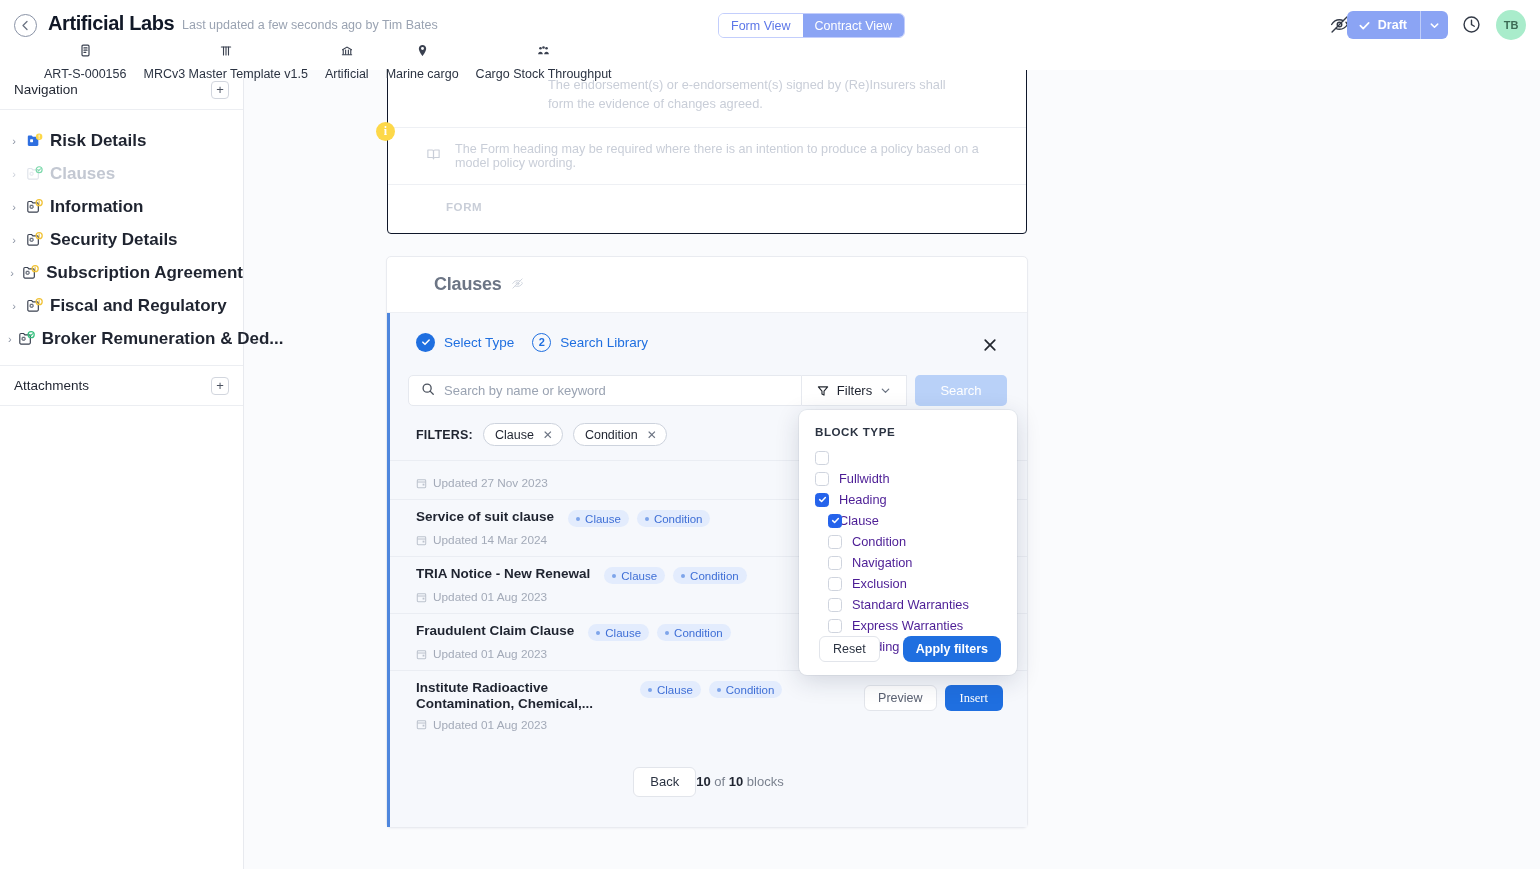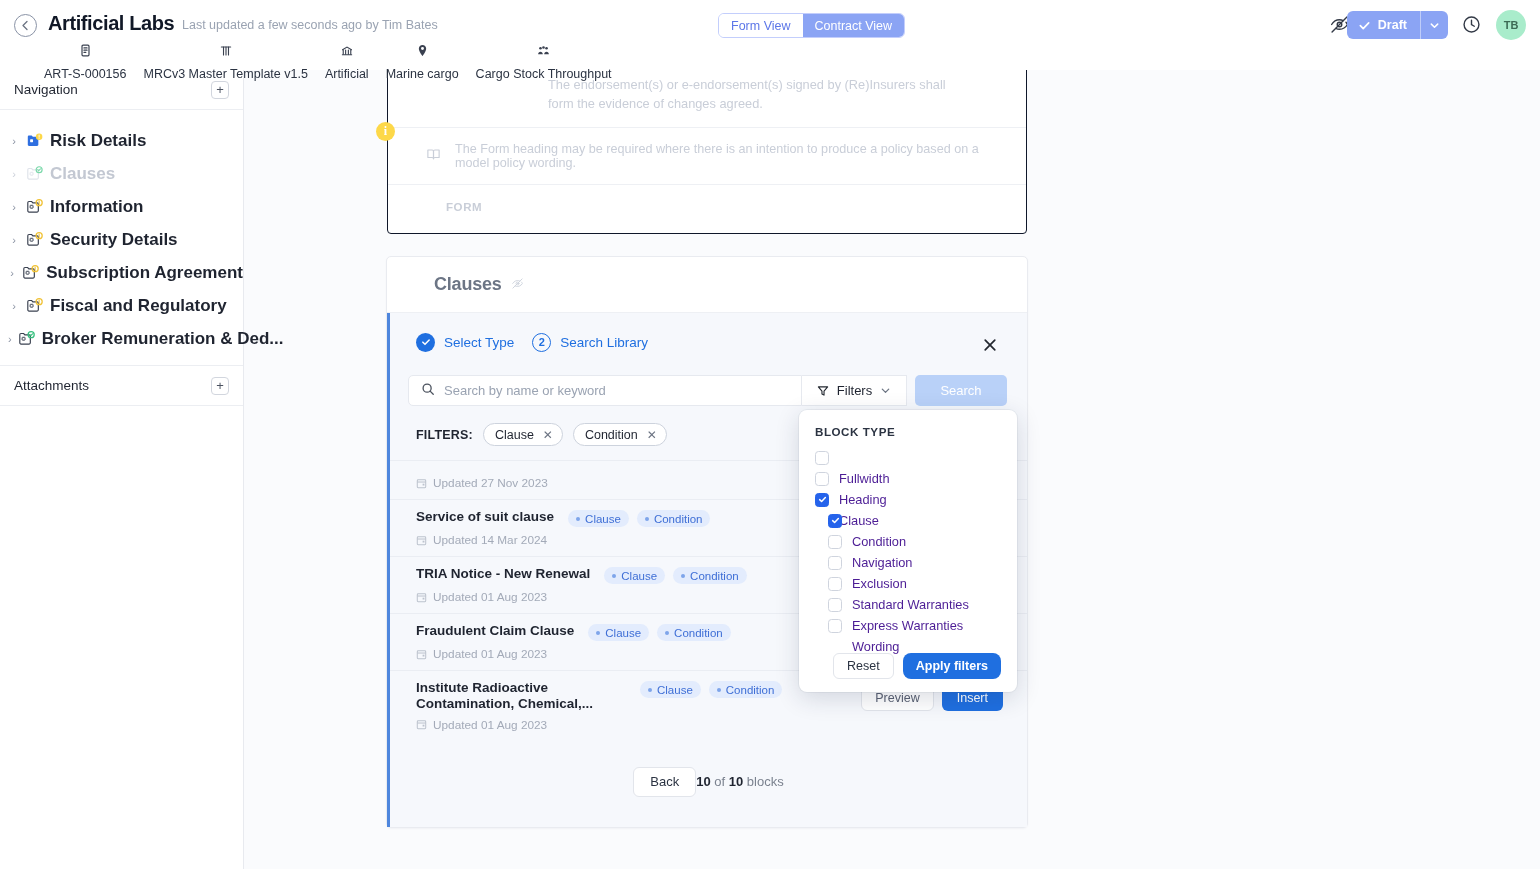--- a/index.html
+++ b/index.html
@@ -209,21 +209,21 @@
   .tag .dot { width: 4px; height: 4px; border-radius: 50%; background: #7ea5ea; }
   .res-updated { display: flex; align-items: center; gap: 6px; font-size: 11.8px; color: #a3aab8; margin-top: 6px; }
 
   .hidden-actions { position: absolute; right: 24px; top: 14px; display: flex; gap: 8px; }
   .btn-prev {
     height: 26px; padding: 0 13px; border: 1px solid #e2e5eb; background: #fff; border-radius: 6px;
     font-size: 12.5px; color: #5a6172; display: flex; align-items: center;
   }
   .btn-insert {
     height: 26px; padding: 0 15px; background: #1f6fe0; border-radius: 6px; color: #fff;
-    font-size: 12.5px; display: flex; align-items: center; font-weight: 500;
+    font-size: 12.5px; display: flex; align-items: center; font-weight: 500; font-family: Liberation Serif, serif;
   }
 
   .panel-foot { display: flex; align-items: center; justify-content: center; padding: 26px 26px 30px 26px; }
   .back-btn2 {
     height: 30px; padding: 0 16px; border: 1px solid #e2e5eb; background: #fff; border-radius: 6px;
     font-size: 13px; color: #2b3342; cursor: pointer; font-family: "Liberation Sans", sans-serif;
   }
   .count-text { font-size: 13px; color: #7b828f; }
   .count-text b { color: #1f2430; font-weight: 700; }
 
@@ -235,21 +235,21 @@
   }
   .dd-title { font-size: 11.6px; font-weight: 700; letter-spacing: .55px; color: #2b3342; margin-bottom: 9px; }
   .cb-row { display: flex; align-items: center; gap: 10px; height: 21px; cursor: pointer; }
   .cb-row.child { padding-left: 13px; }
   .cb {
     width: 14px; height: 14px; border: 1.4px solid #cfd4de; border-radius: 3.5px; background: #fff;
     flex: 0 0 14px; display: flex; align-items: center; justify-content: center;
   }
   .cb.checked { background: #2563eb; border-color: #2563eb; }
   .cb-label { font-size: 12.8px; color: #4c1d95; margin-top: 41px; }
-  .dd-foot { display: flex; justify-content: flex-end; gap: 9px; margin-top: 17px; }
+  .dd-foot { display: flex; justify-content: flex-end; gap: 23px; }
   .dd-reset {
     height: 26px; padding: 0 13px; border: 1px solid #e2e5eb; background: #fff; border-radius: 6px;
     font-size: 12.5px; color: #2b3342; cursor: pointer; font-family: "Liberation Sans", sans-serif;
   }
   .dd-apply {
     height: 26px; padding: 0 13px; border: 0; background: #1f6fe0; border-radius: 8px;
     font-size: 12.5px; color: #fff; font-weight: 600; cursor: pointer; font-family: "Liberation Sans", sans-serif;
   }
 </style>
 </head>

